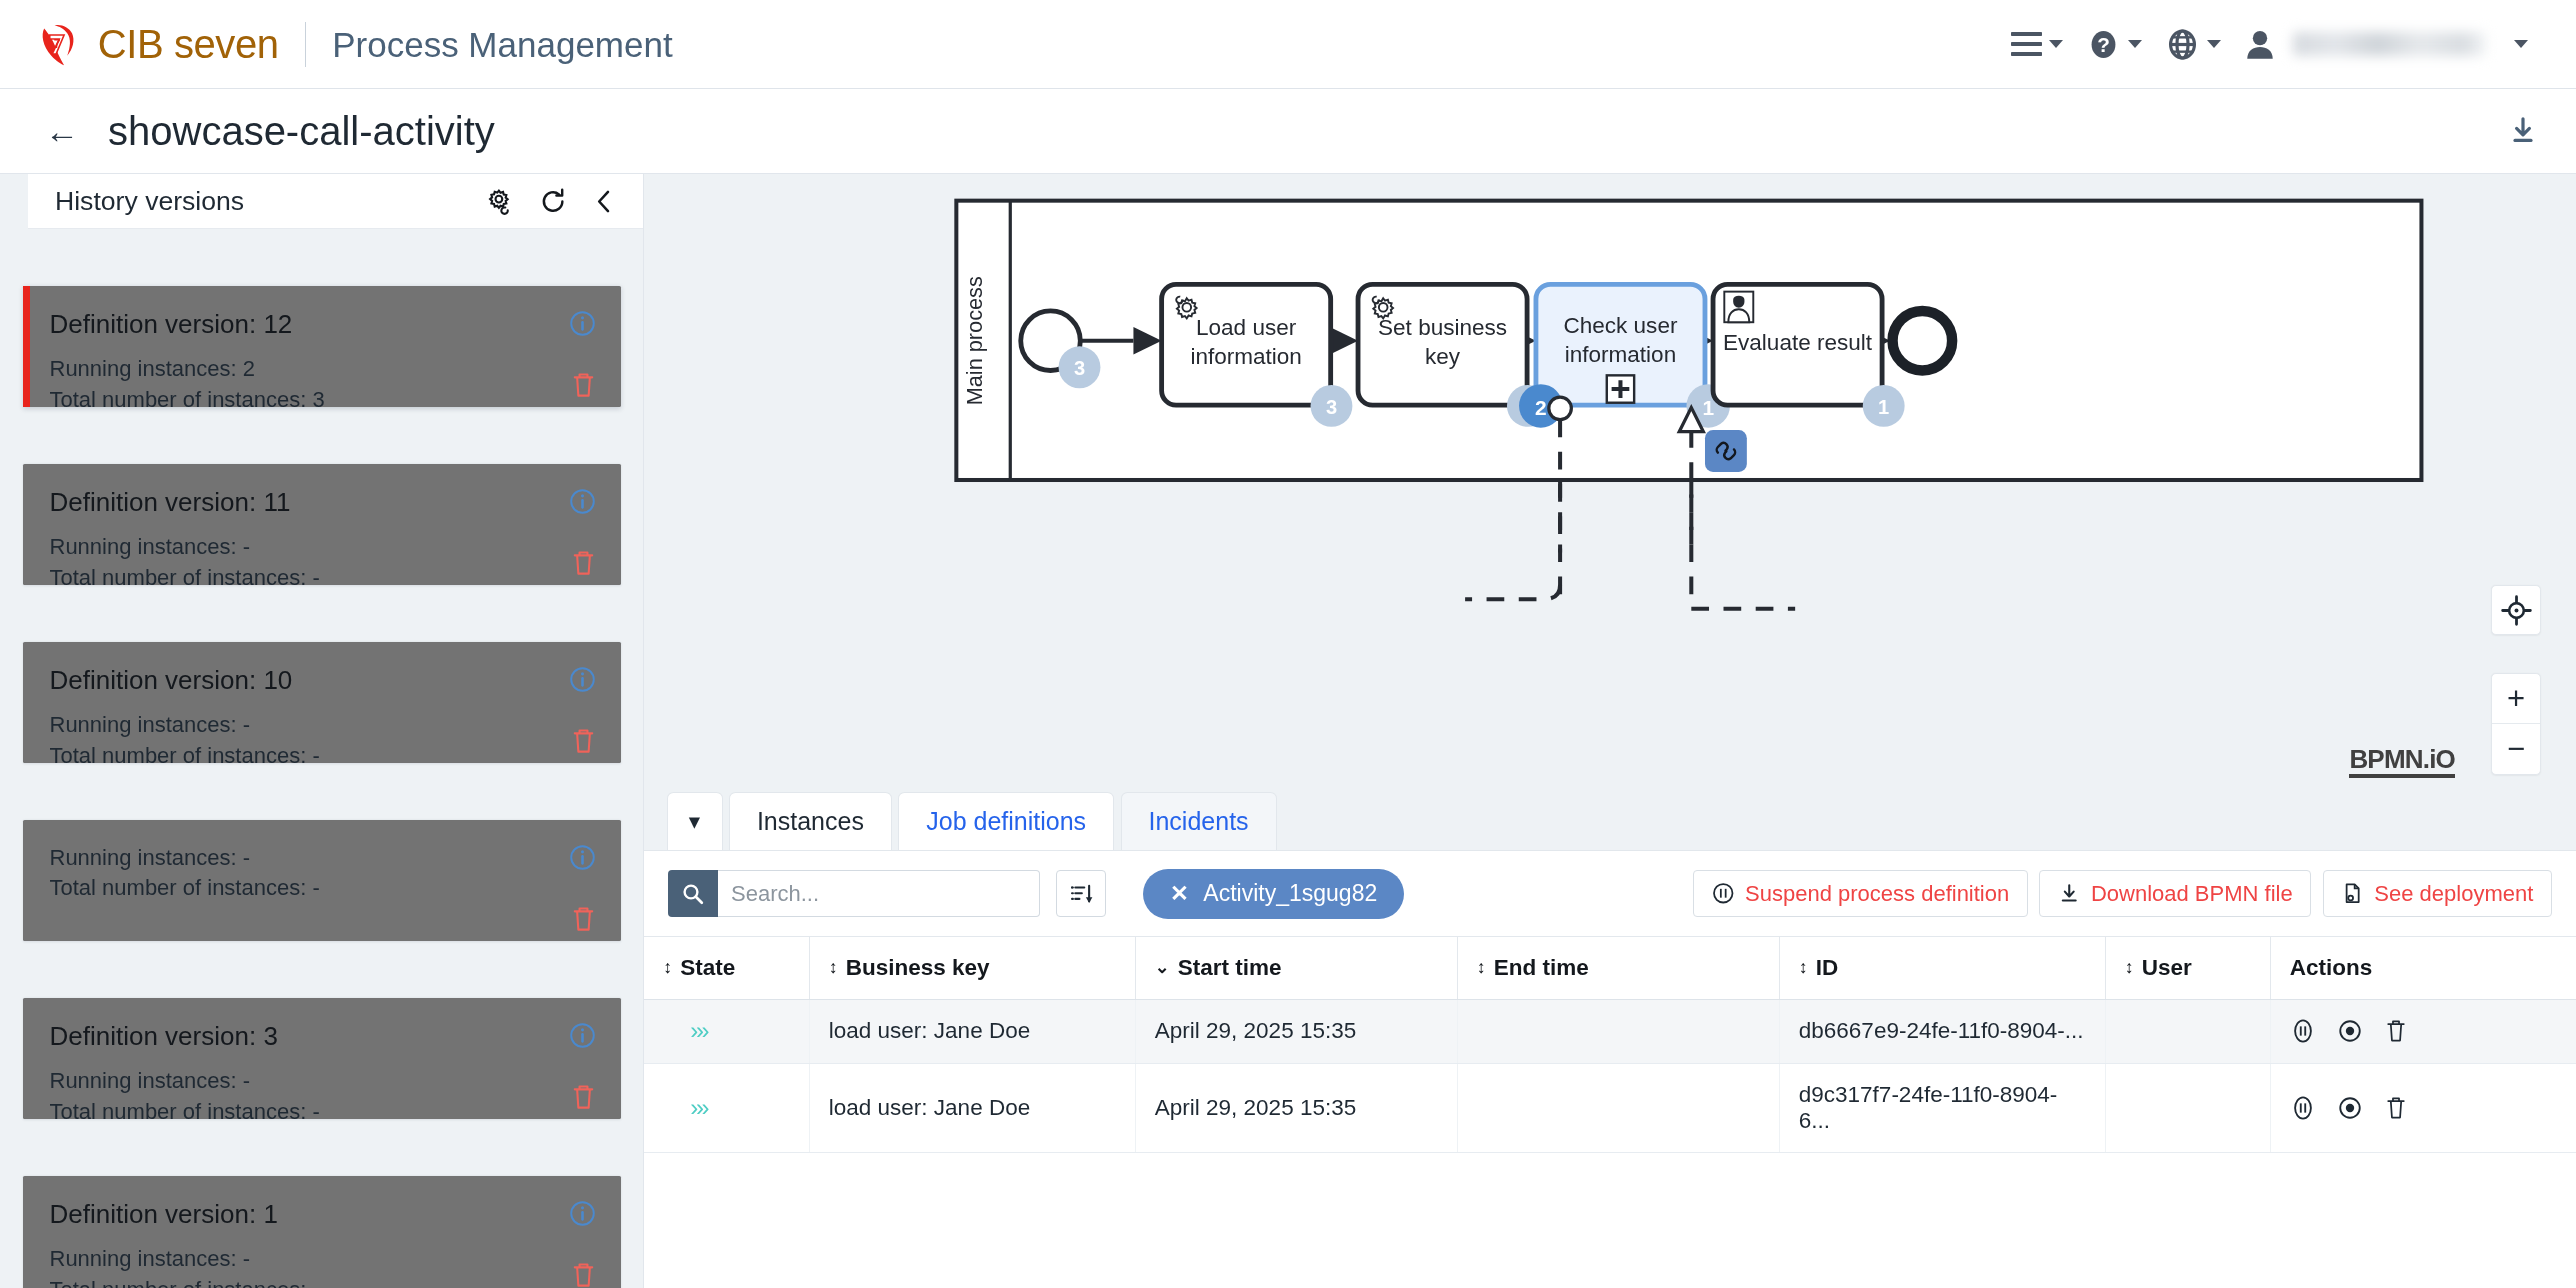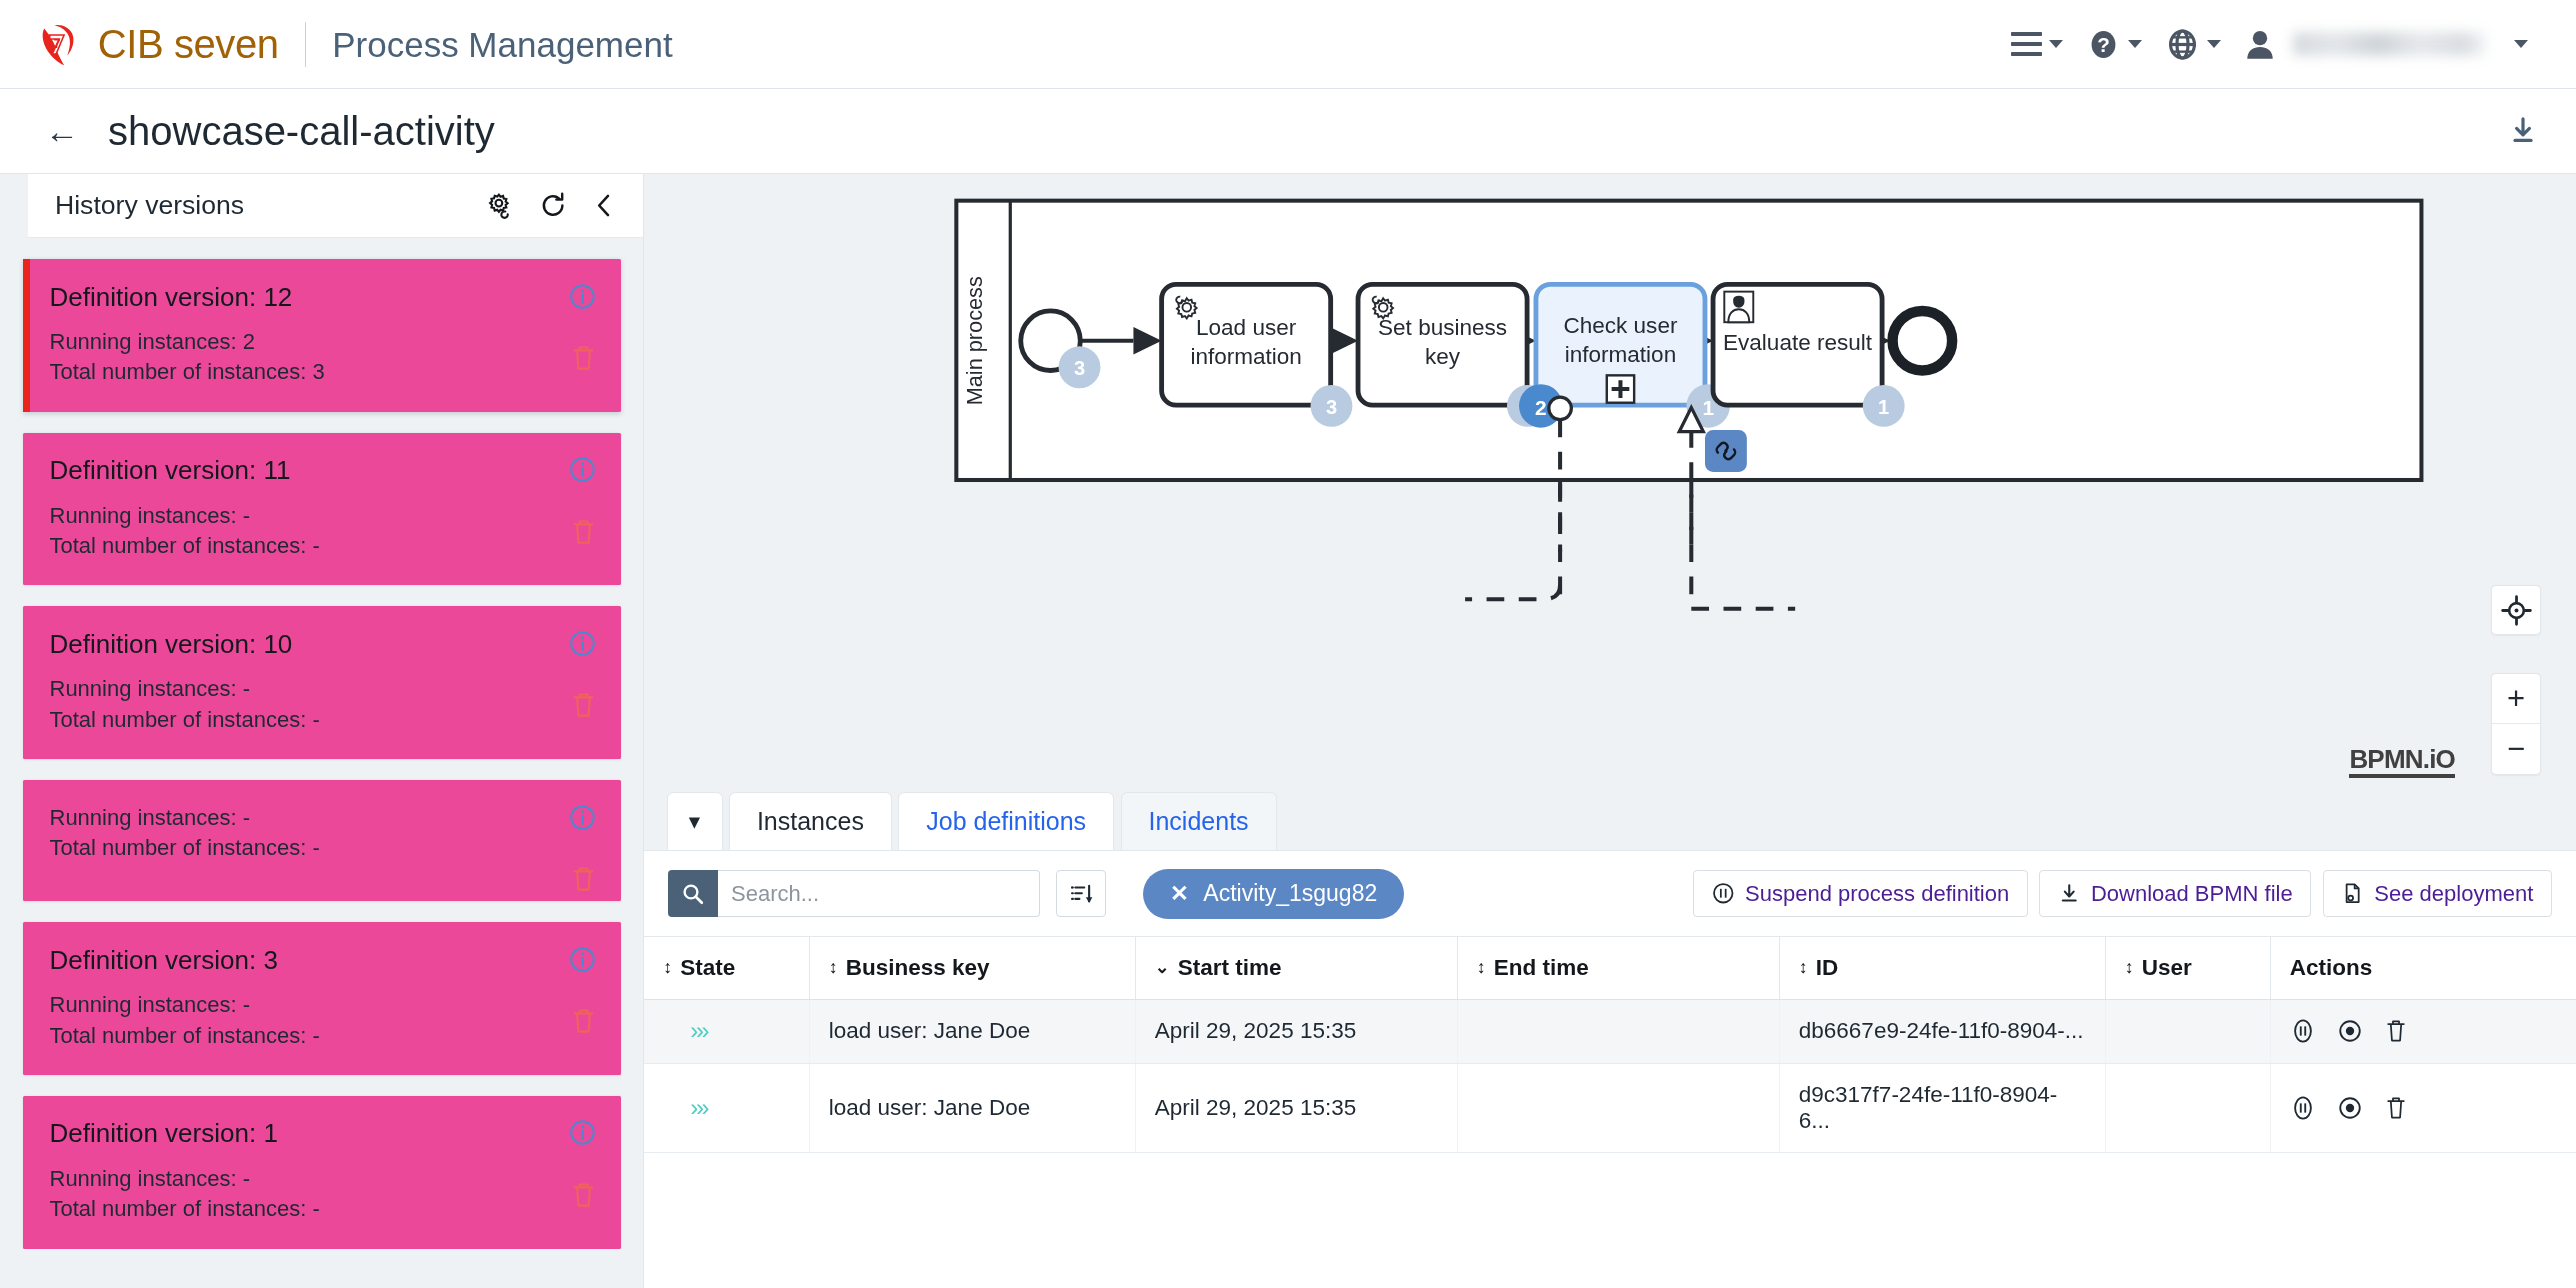--- a/index.html
+++ b/index.html
@@ -74,23 +74,24 @@
   .sb-head {
     height: 64px; background: #fff; display: flex; align-items: center;
     padding: 0 27px 0 27px; border-bottom: 0.8px solid #e6eaef; margin-left: 28px;
   }
   .sb-head-title { font-size: 26.6px; color: #1f2933; font-weight: 400; }
   .sb-head-icons { margin-left: auto; display: flex; align-items: center; gap: 24px; }
   .sb-head-icons > span { cursor: pointer; display: flex; align-items: center; }
 
   .sb-list { padding: 21px 22.5px 0 22.5px; display: flex; flex-direction: column; gap: 21px; overflow: hidden; }
   .ver-card {
-    background: #ec4899; border-radius: 1.6px; position: relative;
+    background: #737373; border-radius: 1.6px; position: relative;
     padding: 22.5px 27px 24px 27px; min-height: 121px;
     box-shadow: 0 0.8px 2.4px rgba(20,40,60,.10);
+    margin-top: 36px;
   }
   .ver-card.selected { box-shadow: 0 1.6px 5.6px rgba(20,40,60,.18); }
   .ver-card.selected::before {
     content: ""; position: absolute; left: 0; top: 0; bottom: 0;
     width: 7.2px; background: #e8241c;
   }
   .ver-title { font-size: 26px; color: #14181d; font-weight: 400; margin-bottom: 14.5px; }
   .ver-line { font-size: 22px; color: #1f2933; line-height: 1.38; }
   .ver-info {
     position: absolute; right: 24px; top: 22.5px; cursor: pointer;
@@ -161,21 +162,21 @@
   }
   .chip {
     display: flex; align-items: center; gap: 14.5px; background: #5b87c5; color: #fff;
     border-radius: 27px; height: 50px; padding: 0 27px; font-size: 23px; cursor: pointer;
     margin-left: 21px;
   }
   .chip-x { font-size: 22.5px; font-weight: 700; }
   .tb-right { margin-left: auto; display: flex; gap: 11.3px; }
   .tb-btn {
     height: 47px; padding: 0 17.7px; border: 0.8px solid #d9dfe5; border-radius: 4px; background: #fff;
-    display: flex; align-items: center; gap: 10.5px; font-size: 22px; color: #4c1d95; cursor: pointer;
+    display: flex; align-items: center; gap: 10.5px; font-size: 22px; color: #ef4444; cursor: pointer;
   }
 
   table { width: 100%; border-collapse: collapse; }
   thead th {
     text-align: left; font-size: 22.5px; font-weight: 700; color: #14181d;
     padding: 17.7px 19.3px; border-top: 0.8px solid #e3e8ed; border-bottom: 0.8px solid #dde3e9;
     border-right: 0.8px solid #e3e8ed; white-space: nowrap;
   }
   thead th:last-child { border-right: none; }
   .sort-ind { display: inline-block; margin-right: 8px; color: #14181d; font-size: 17.7px; line-height: 1; vertical-align: 1.6px;}

